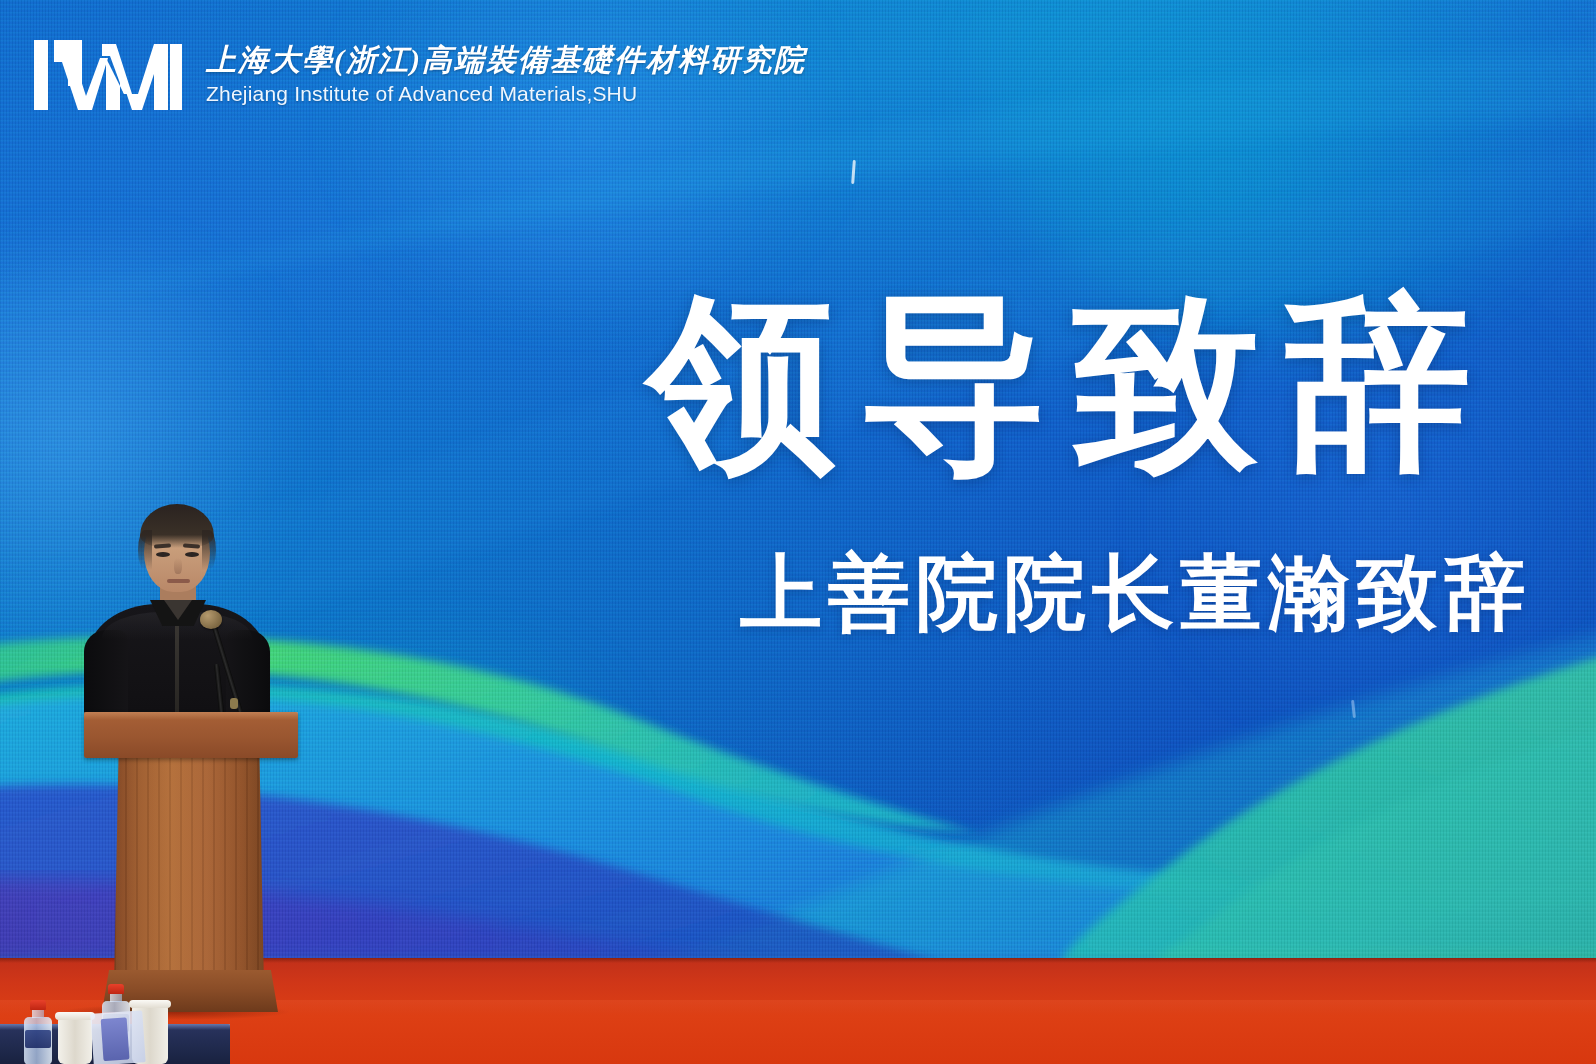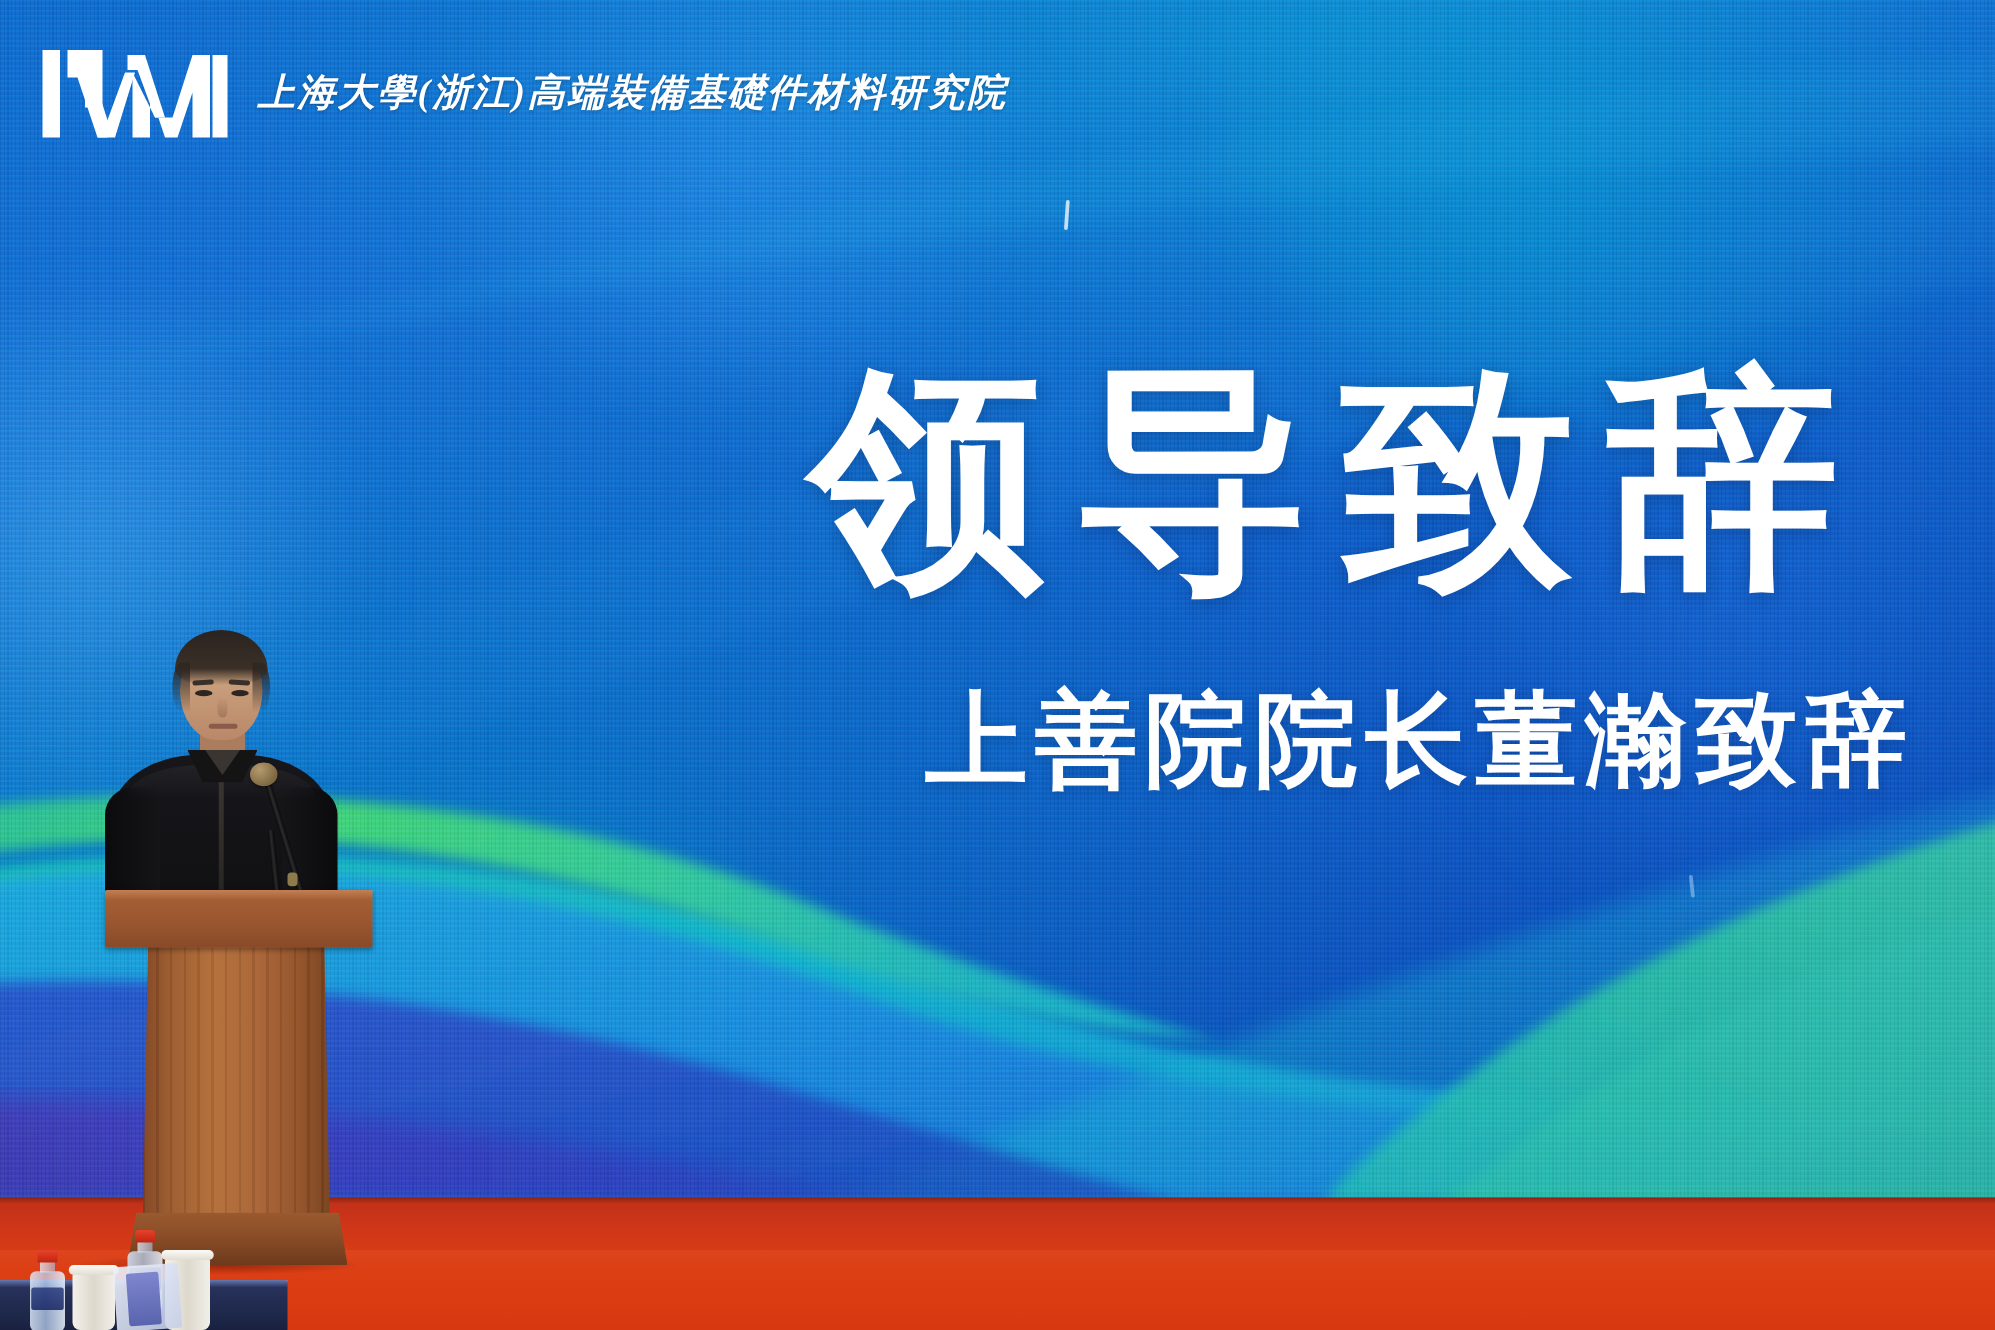--- a/index.html
+++ b/index.html
@@ -390,20 +390,21 @@
 
         <polygon points="46,76 60,76 76,24 68,24 54,62"></polygon>
 
         <polygon points="70,10 84,10 100,60 92,60 78,22 70,22"></polygon>
         <polygon points="92,60 106,60 122,10 136,10 136,76 122,76 122,40 110,76 100,76 88,40 88,76 74,76 74,24"></polygon>
         <polygon points="138,10 150,10 150,76 138,76"></polygon>
       </g>
     </svg>
     <div class="logo-texts">
       <div class="logo-cn">上海大學(浙江)高端裝備基礎件材料研究院</div>
+      <div class="logo-en">Zhejiang Institute of Advanced Materials,SHU</div>
     </div>
   </div>
 
   <div class="headline">领导致辞</div>
   <div class="subhead">上善院院长董瀚致辞</div>
   <div class="speck"></div>
   <div class="speck2"></div>
 
   <div class="speaker">
     <div class="sp-body"></div>

